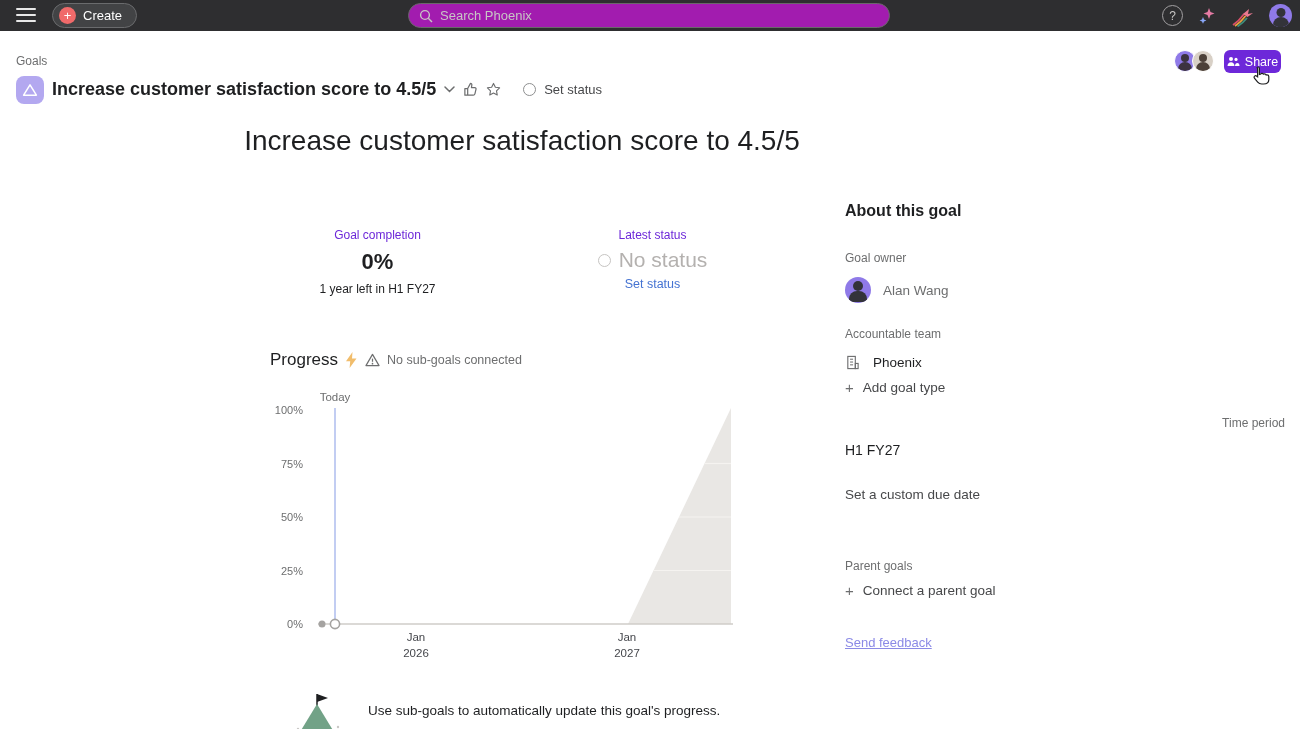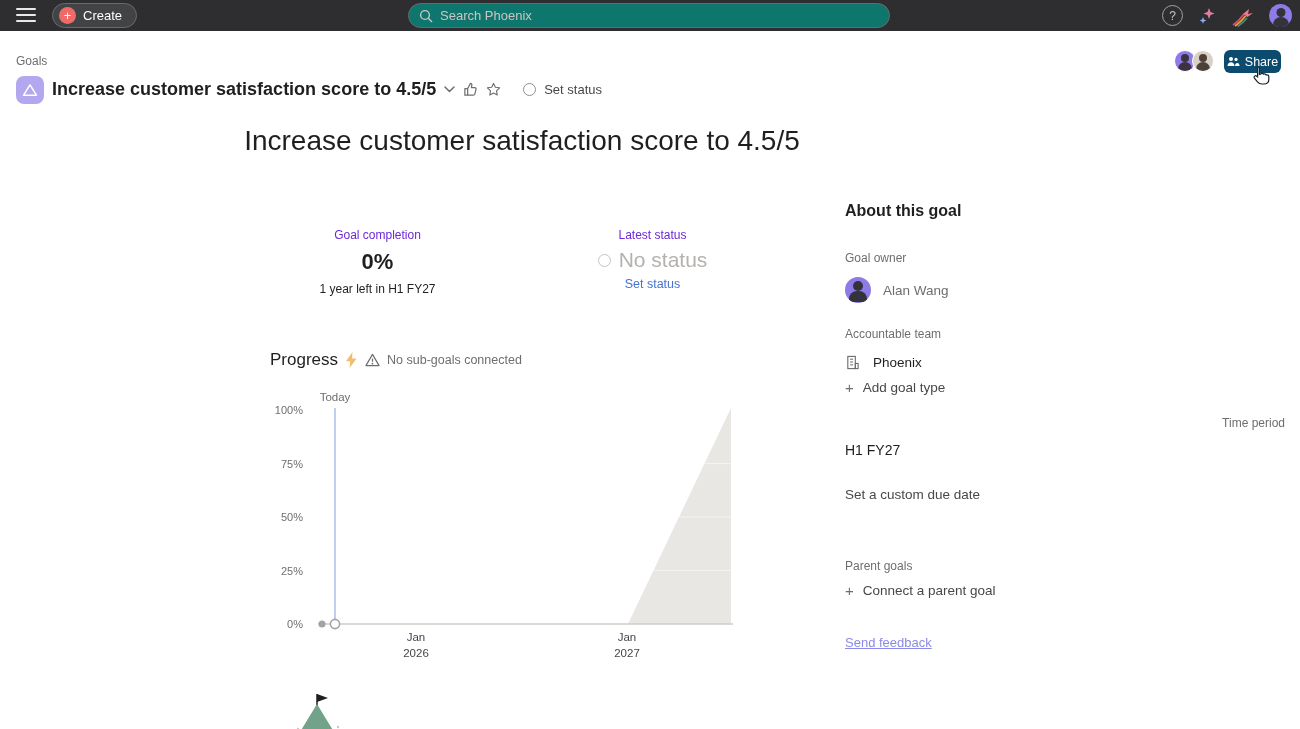--- a/index.html
+++ b/index.html
@@ -10,21 +10,21 @@
   
   .topbar { position:absolute; left:0; top:0; width:1300px; height:31px; background:#2e2e30; }
   .hamburger { position:absolute; left:16px; top:7px; width:20px; height:17px; cursor:pointer; }
   .hamburger span { display:block; height:2px; background:#e8e8e8; border-radius:1px; margin-top:4px; }
   .hamburger span:first-child { margin-top:1px; }
   .create-btn { position:absolute; left:52px; top:3px; height:25px; padding:0 14px 0 6px;
     background:#424345; border:1px solid #6a6b6d; border-radius:14px; display:flex; align-items:center; gap:7px;
     color:#fff; font-size:13px; cursor:pointer; }
   .create-plus { width:17px; height:17px; border-radius:50%; background:#f06a6a; color:#fff;
     display:flex; align-items:center; justify-content:center; font-size:13px; line-height:1; }
-  .searchbar { position:absolute; left:408px; top:3px; width:482px; height:25px; background:#0f766e;
+  .searchbar { position:absolute; left:408px; top:3px; width:482px; height:25px; background:#a21caf;
     border:1px solid #69686a; border-radius:13px; display:flex; align-items:center; padding:0 10px; gap:7px; }
   .searchbar input { flex:1; background:transparent; border:none; outline:none; color:#d3d1d2; font-size:13px; }
   .searchbar input::placeholder { color:#c8c6c5; }
   .tb-right { position:absolute; right:8px; top:0; height:31px; display:flex; align-items:center; gap:14px; }
   .help-circle { width:21px; height:21px; border:1.5px solid #a2a0a2; border-radius:50%; color:#c8c6c5;
     font-size:12px; display:flex; align-items:center; justify-content:center; cursor:pointer; }
   .tb-avatar { width:23px; height:23px; border-radius:50%; background:#8f7ae8; position:relative; overflow:hidden; cursor:pointer; }
   .sil-head { position:absolute; left:50%; top:4px; transform:translateX(-50%); width:9px; height:9px; border-radius:50%; background:#33333a; }
   .sil-body { position:absolute; left:50%; top:13px; transform:translateX(-50%); width:16px; height:10px; border-radius:8px 8px 0 0; background:#33333a; }
 
@@ -38,21 +38,21 @@
   .setstatus-hdr { display:flex; align-items:center; gap:8px; margin-left:14px; cursor:pointer; }
   .status-circle-sm { width:13px; height:13px; border:1.5px solid #8e8f90; border-radius:50%; }
   .setstatus-hdr span { font-size:13px; color:#47484a; }
   .hdr-avatars { position:absolute; left:1174px; top:50px; display:flex; }
   .av { width:22px; height:22px; border-radius:50%; position:relative; overflow:hidden; border:1.5px solid #fff; cursor:pointer; }
   .av1 { background:#8f7ae8; }
   .av2 { background:#d8d0c6; margin-left:-4px; }
   .av .sil-head { width:8px; height:8px; top:3px; background:#3c3340; }
   .av .sil-body { width:14px; height:9px; top:11px; background:#3c3340; }
   .av2 .sil-head,.av2 .sil-body { background:#4c4038; }
-  .share-btn { position:absolute; left:1224px; top:50px; width:57px; height:23px; background:#0c4a6e; border-radius:6px;
+  .share-btn { position:absolute; left:1224px; top:50px; width:57px; height:23px; background:#6d28d9; border-radius:6px;
     color:#fff; font-size:12.5px; display:flex; align-items:center; justify-content:center; gap:5px; cursor:pointer; }
 
   
   .tooltip { position:absolute; left:1128px; top:85px; width:150px; background:#414143; border-radius:5px;
     padding:9px 10px 10px; color:#fff; box-shadow:0 2px 6px rgba(0,0,0,.25); }
   .tooltip .tt-title { font-size:12px; font-weight:700; }
   .tooltip hr { border:none; border-top:1px solid #646466; margin:8px 0; }
   .tooltip .tt-body { font-size:11.5px; color:#d9d8d8; line-height:1.45; }
   .cursor { position:absolute; left:1252px; top:66px; }
 
@@ -246,20 +246,21 @@
     <text x="369" y="269" text-anchor="middle" font-size="11.5" fill="#44464b">2027</text>
   </svg>
 
   <svg class="callout-art" width="44" height="40" viewBox="0 0 44 40">
     <line x1="21" y1="2" x2="21" y2="16" stroke="#1e1f21" stroke-width="1.5"></line>
     <polygon points="21,2 32,6 21,10" fill="#1e1f21"></polygon>
     <polygon points="21,12 4,40 38,40" fill="#72a287"></polygon>
     <circle cx="2" cy="37" r="1.2" fill="#c9c7c5"></circle>
     <circle cx="42" cy="35" r="1.2" fill="#c9c7c5"></circle>
   </svg>
+  <div class="callout-text">Use sub-goals to automatically update this goal's progress.</div>
 
   <div class="sidebar">
     <div class="sb-heading">About this goal</div>
 
     <div class="sb-label owner-label">Goal owner</div>
     <div class="owner-row">
       <div class="owner-av">
           <div class="sil-head"></div>
           <div class="sil-body"></div>
         </div>

